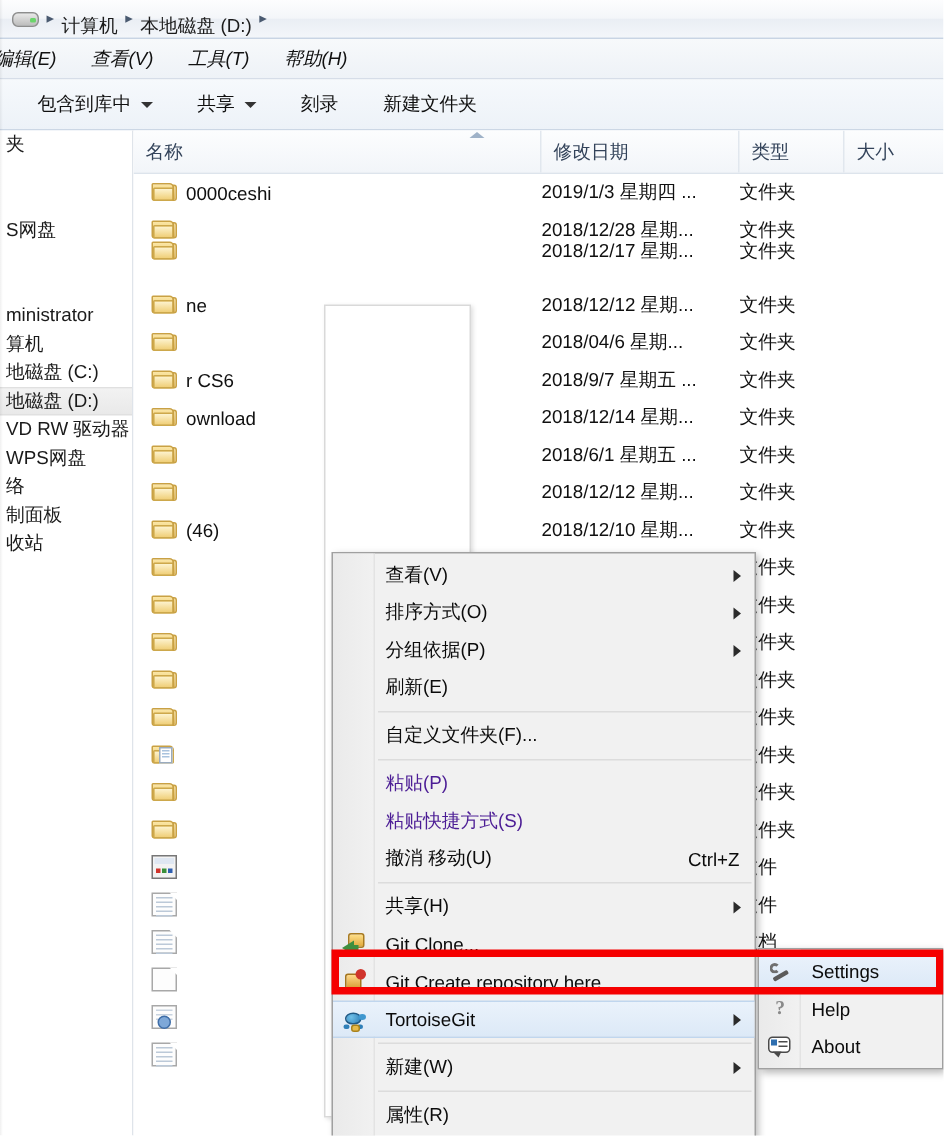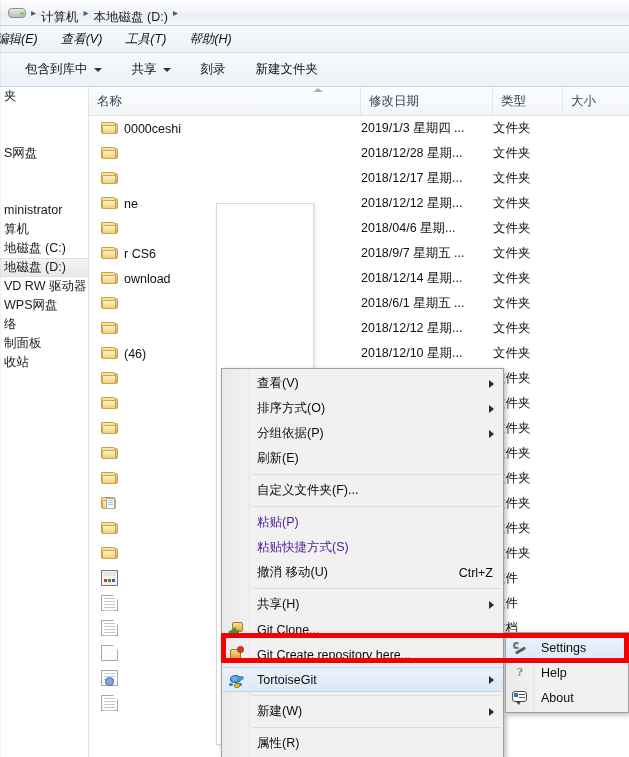--- a/index.html
+++ b/index.html
@@ -559,21 +559,21 @@
     <span class="ficon ico-folder">
         <span class="back"></span>
         <span class="front"></span>
         <span class="tabside"></span>
       </span>
     <span class="fname"></span>
     <span class="fdate">2018/12/28 星期...</span>
     <span class="ftype">文件夹</span>
   </div>
 
-  <div class="row" style="top:79px">
+  <div class="row" style="top:68px">
     <span class="ficon ico-folder">
         <span class="back"></span>
         <span class="front"></span>
         <span class="tabside"></span>
       </span>
     <span class="fname"></span>
     <span class="fdate">2018/12/17 星期...</span>
     <span class="ftype">文件夹</span>
   </div>
 

